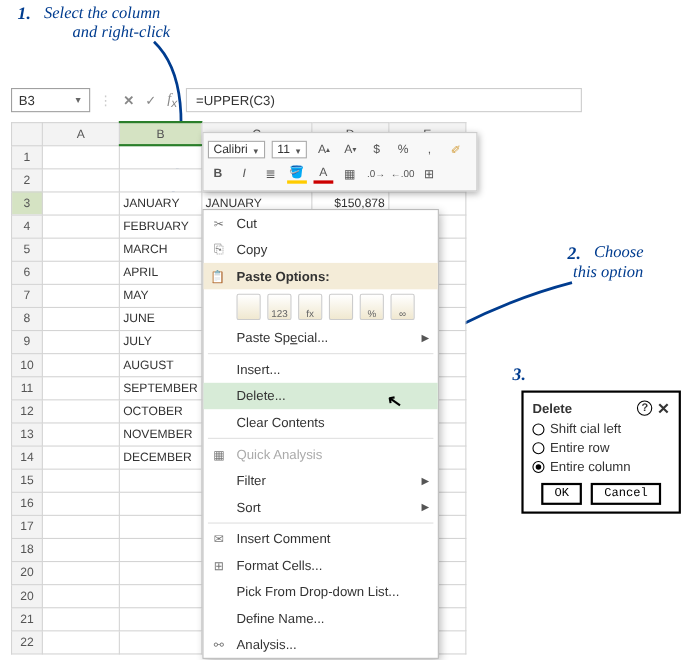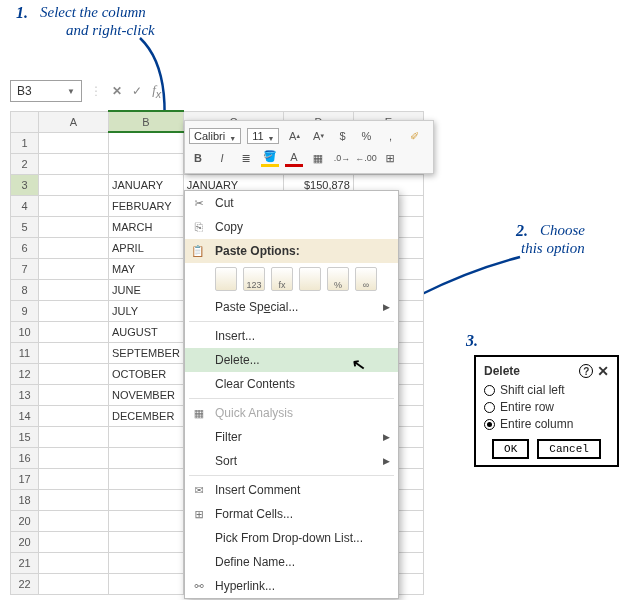--- a/index.html
+++ b/index.html
@@ -82,20 +82,21 @@
   <div class="namebx">
       <span>B3</span>
       <span class="dd">▼</span>
     </div>
   <div class="fnbtns">
     <span style="color:#ccc">⋮</span>
     <span class="x">✕</span>
     <span class="chk"></span>
     <span class="fxlbl">f<sub>x</sub></span>
   </div>
+  <div class="fmla"><span>=UPPER(C3)</span></div>
 </div>
 
 <table class="sheet">
 <tbody>
       <tr>
   <th class="rh"></th>
   <th class="ch">A</th>
   <th class="chb">B</th>
   <th class="ch" style="width:100px">C</th>
   <th class="ch">D</th>
@@ -368,21 +369,21 @@
       <span>Format Cells...</span>
     </div>
   <div class="ctxitm">
       <span>Pick From Drop-down List...</span>
     </div>
   <div class="ctxitm">
       <span>Define Name...</span>
     </div>
   <div class="ctxitm">
       <span class="ic">⚯</span>
-      <span>Hyperlink...</span>
+      <span>Analysis...</span>
     </div>
 </div>
 
 <div class="cursor"></div>
 
 <div class="dlg">
   <div class="dlg-t">
     <span>Delete</span>
     <span class="sp"></span>
     <span class="q">?</span>

